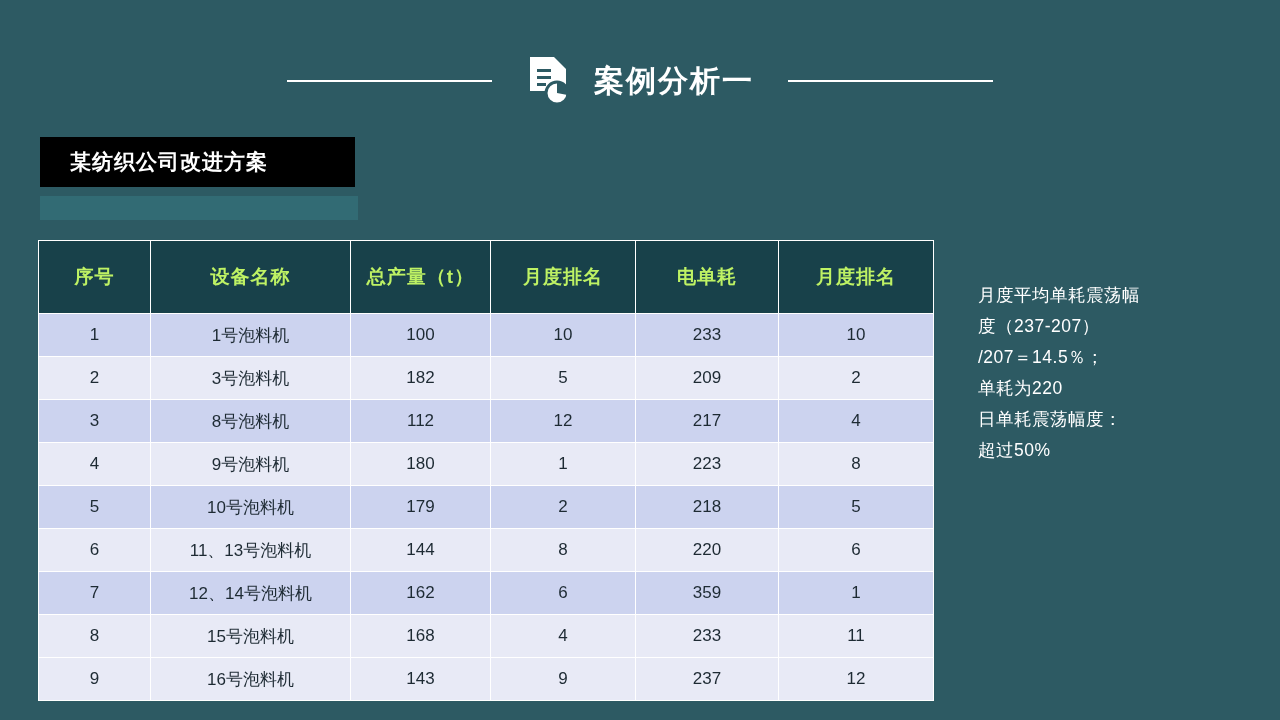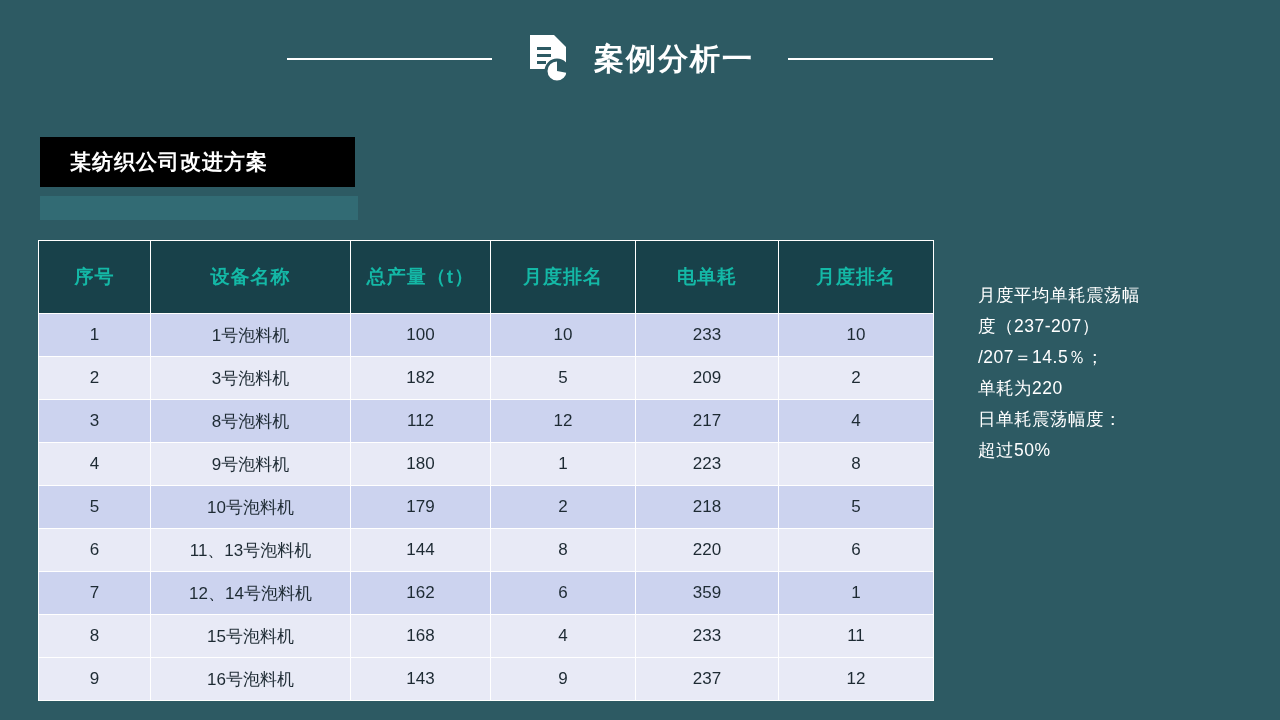--- a/index.html
+++ b/index.html
@@ -18,21 +18,21 @@
     position: relative;
     width: 1280px;
     height: 720px;
     background: #2d5a63;
     box-sizing: border-box;
   }
 
   
   .header {
     position: absolute;
-    top: 28px;
+    top: 50px;
     left: 0;
     width: 1280px;
     height: 62px;
     display: flex;
     align-items: center;
     justify-content: center;
   }
   .rule {
     width: 205px;
     height: 2px;
@@ -90,21 +90,21 @@
     top: 240px;
     width: 895px;
   }
   table {
     border-collapse: collapse;
     width: 895px;
     table-layout: fixed;
   }
   thead th {
     background: #18414a;
-    color: #14b8a6;
+    color: #bef264;
     font-size: 19px;
     font-weight: bold;
     height: 70px;
     border: 1px solid #ffffff;
     text-align: center;
     letter-spacing: 1px;
   }
   tbody td {
     height: 40px;
     border: 1px solid #ffffff;

